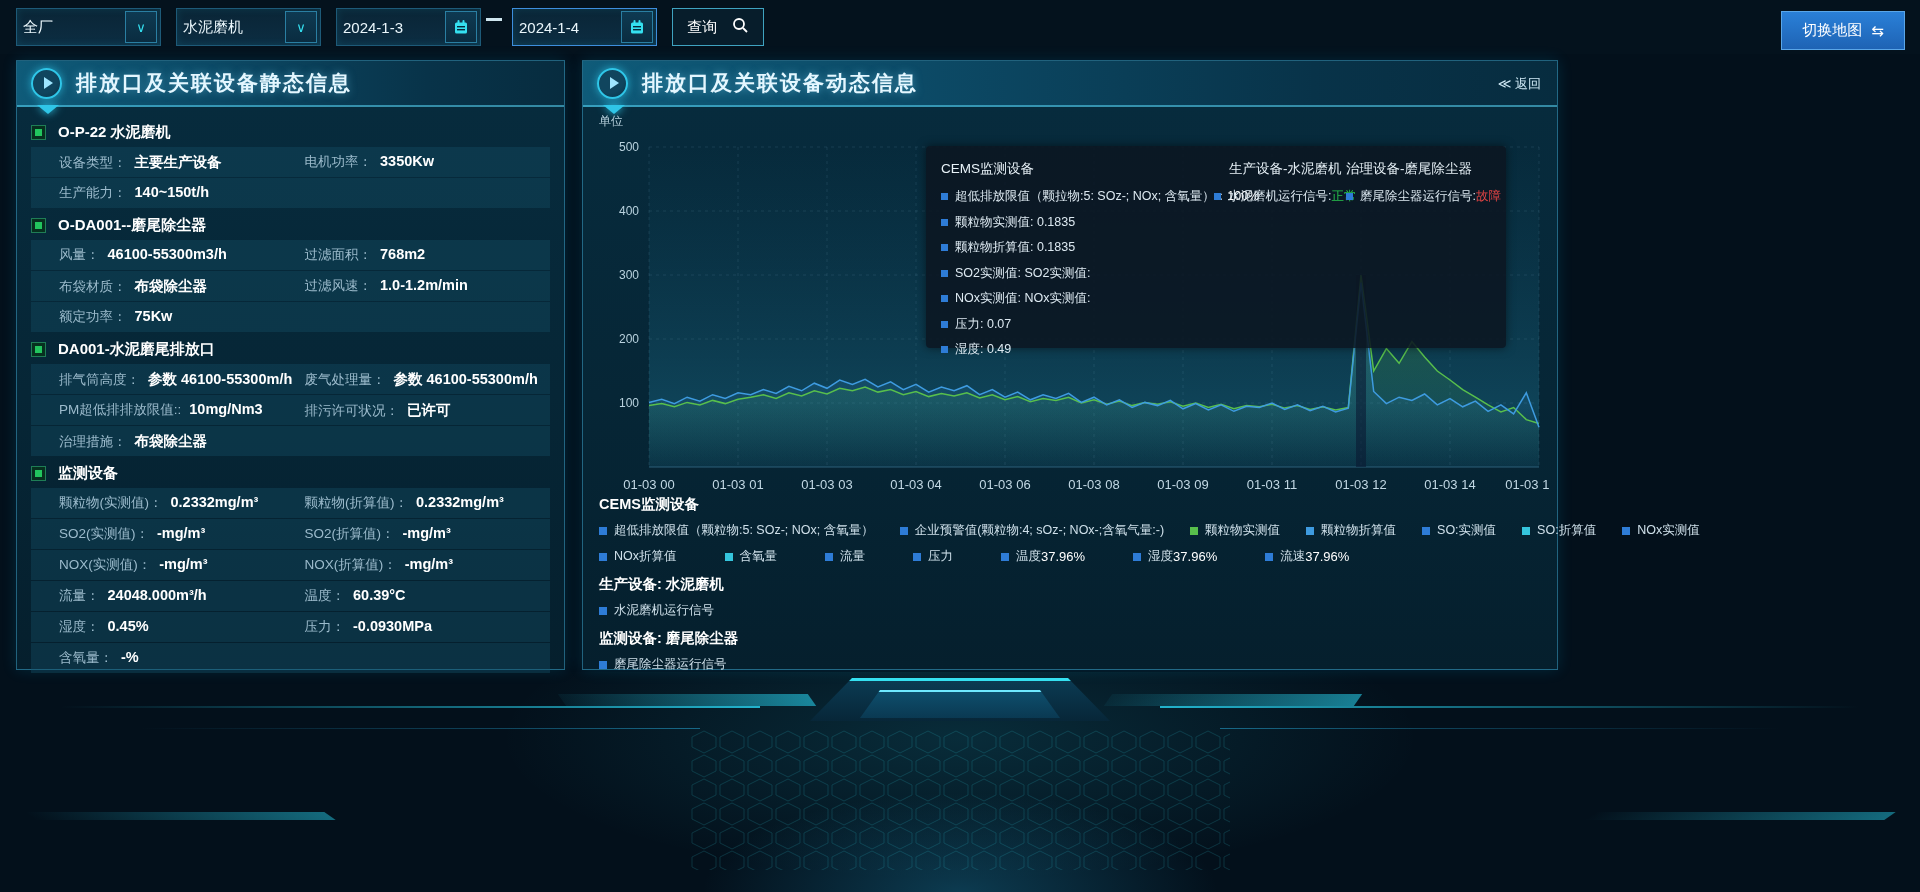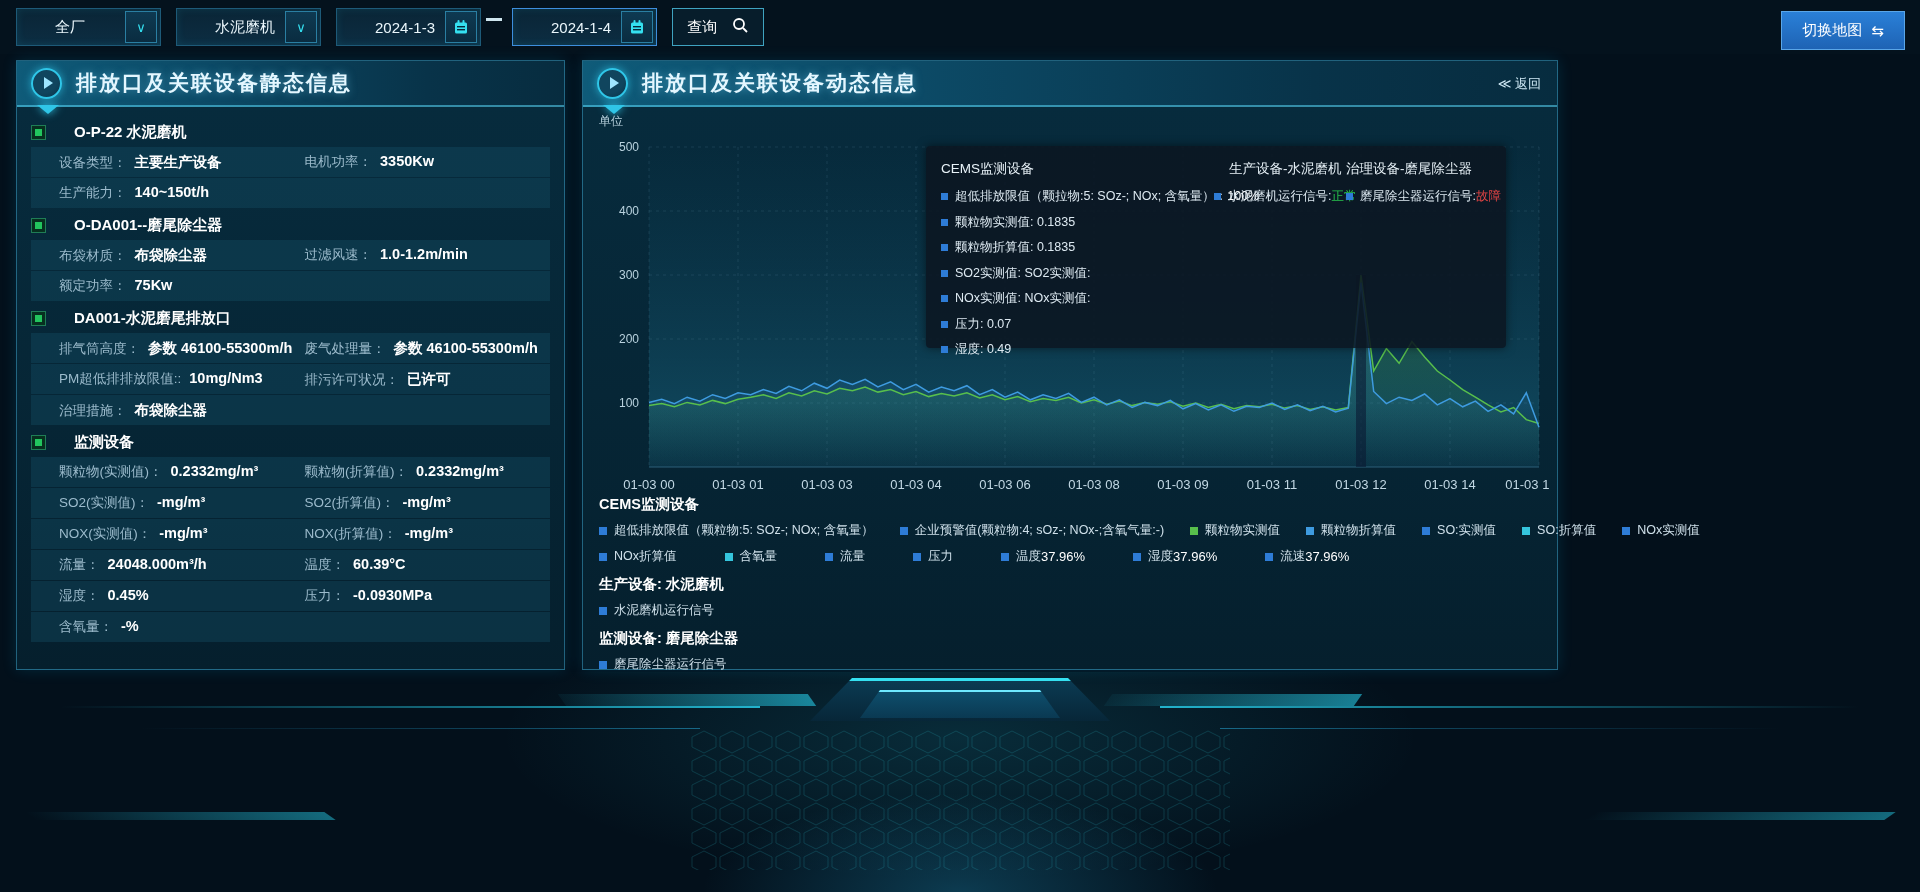--- a/index.html
+++ b/index.html
@@ -4,21 +4,21 @@
 <style>
   html,body{margin:0;padding:0;background:#03101b;}
   body{width:1920px;height:892px;position:relative;overflow:hidden;
        font-family:"Liberation Sans","DejaVu Sans",sans-serif;color:#fff;}
   
   .topbar{position:absolute;left:0;top:0;width:1920px;height:54px;background:#04121d;}
   .tb-box{position:absolute;top:8px;height:38px;box-sizing:border-box;
           background:linear-gradient(180deg,#0a2536,#0c2d42);
           border:1px solid #1d5a78;box-shadow:inset 0 0 8px rgba(41,216,245,.12);
           display:flex;align-items:center;color:#eaf6fb;font-size:15px;cursor:pointer;}
-  .tb-box .txt{padding-left:6px;flex:1;margin-left:32px;}
+  .tb-box .txt{padding-left:6px;flex:1;}
   .chev-box{width:30px;height:30px;margin-right:3px;border:1px solid #2a7fa3;
             background:linear-gradient(180deg,#0e3a52,#0a2c40);
             display:flex;align-items:center;justify-content:center;color:#35e0f0;font-size:13px;}
   .sep{position:absolute;top:18px;left:486px;width:16px;height:3px;background:#cfe6ef;}
   .btn-query{position:absolute;left:672px;top:8px;width:92px;height:38px;box-sizing:border-box;
              border:1px solid #3fa3c0;background:rgba(10,40,58,.5);display:flex;align-items:center;
              justify-content:space-evenly;color:#fff;font-size:15px;cursor:pointer;}
   .btn-switch{position:absolute;left:1781px;top:11px;width:122px;height:37px;
               background:linear-gradient(180deg,#2a80d8,#1e63b4);border:1px solid #5aa6e8;
               display:flex;align-items:center;justify-content:center;gap:9px;color:#fff;
@@ -43,21 +43,21 @@
   .fold{position:absolute;left:20px;top:44px;width:0;height:0;
         border-left:11px solid transparent;border-right:11px solid transparent;
         border-top:9px solid #2fc6e8;filter:drop-shadow(0 0 4px #2fc6e8);}
   .back-link{position:absolute;right:16px;top:14px;font-size:13px;color:#cfe9f5;cursor:pointer;}
   
   .static-list{padding:8px 14px 0 14px;}
   .sec-head{height:30px;display:flex;align-items:center;margin-top:2px;}
   .sq-ic{width:15px;height:15px;box-sizing:border-box;border:1px solid #1f7d56;background:#07301f;
          display:flex;align-items:center;justify-content:center;flex:none;}
   .sq-ic i{width:7px;height:7px;background:#22c55e;display:block;}
-  .sec-head .t{margin-left:28px;font-size:15px;font-weight:bold;color:#fff;}
+  .sec-head .t{margin-left:12px;font-size:15px;font-weight:bold;color:#fff;}
   .d-row{height:30px;margin-bottom:1px;background:rgba(19,77,100,.40);
          display:flex;align-items:center;padding-left:28px;box-sizing:border-box;}
   .cell{display:flex;align-items:baseline;width:50%;}
   .cell.full{width:100%;}
   .f-label{color:#9cbbcc;font-size:13.5px;white-space:pre;}
   .f-value{color:#fff;font-size:14.5px;font-weight:bold;margin-left:8px;white-space:pre;}
   
   .unit-lab{position:absolute;left:16px;top:52px;font-size:12px;color:#b9d2de;}
   #chart-wrap{position:absolute;left:6px;top:58px;width:960px;height:380px;cursor:crosshair;}
   
@@ -186,20 +186,30 @@
         <div class="cell full">
           <span class="f-label">生产能力：</span>
           <span class="f-value">140~150t/h</span>
         </div>
       </div>
       <div class="sec-head">
         <span class="sq-ic">
           <i></i>
         </span>
         <span class="t">O-DA001--磨尾除尘器</span>
+      </div>
+      <div class="d-row">
+        <div class="cell">
+          <span class="f-label">风量：</span>
+          <span class="f-value">46100-55300m3/h</span>
+        </div>
+        <div class="cell">
+          <span class="f-label">过滤面积：</span>
+          <span class="f-value">768m2</span>
+        </div>
       </div>
       <div class="d-row">
         <div class="cell">
           <span class="f-label">布袋材质：</span>
           <span class="f-value">布袋除尘器</span>
         </div>
         <div class="cell">
           <span class="f-label">过滤风速：</span>
           <span class="f-value">1.0-1.2m/min</span>
         </div>

